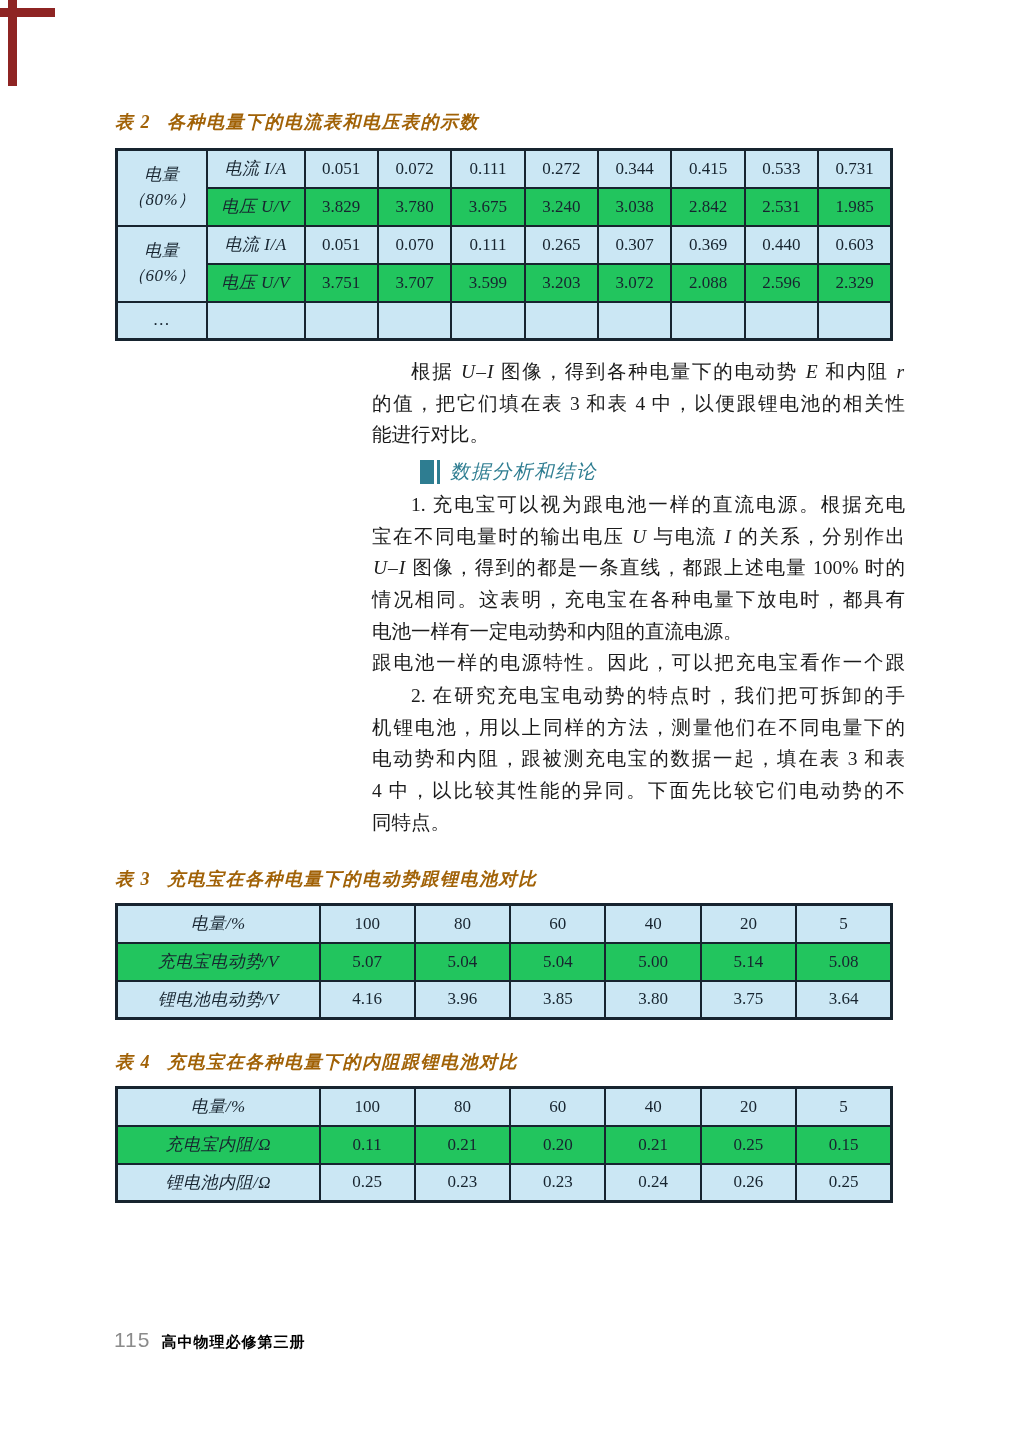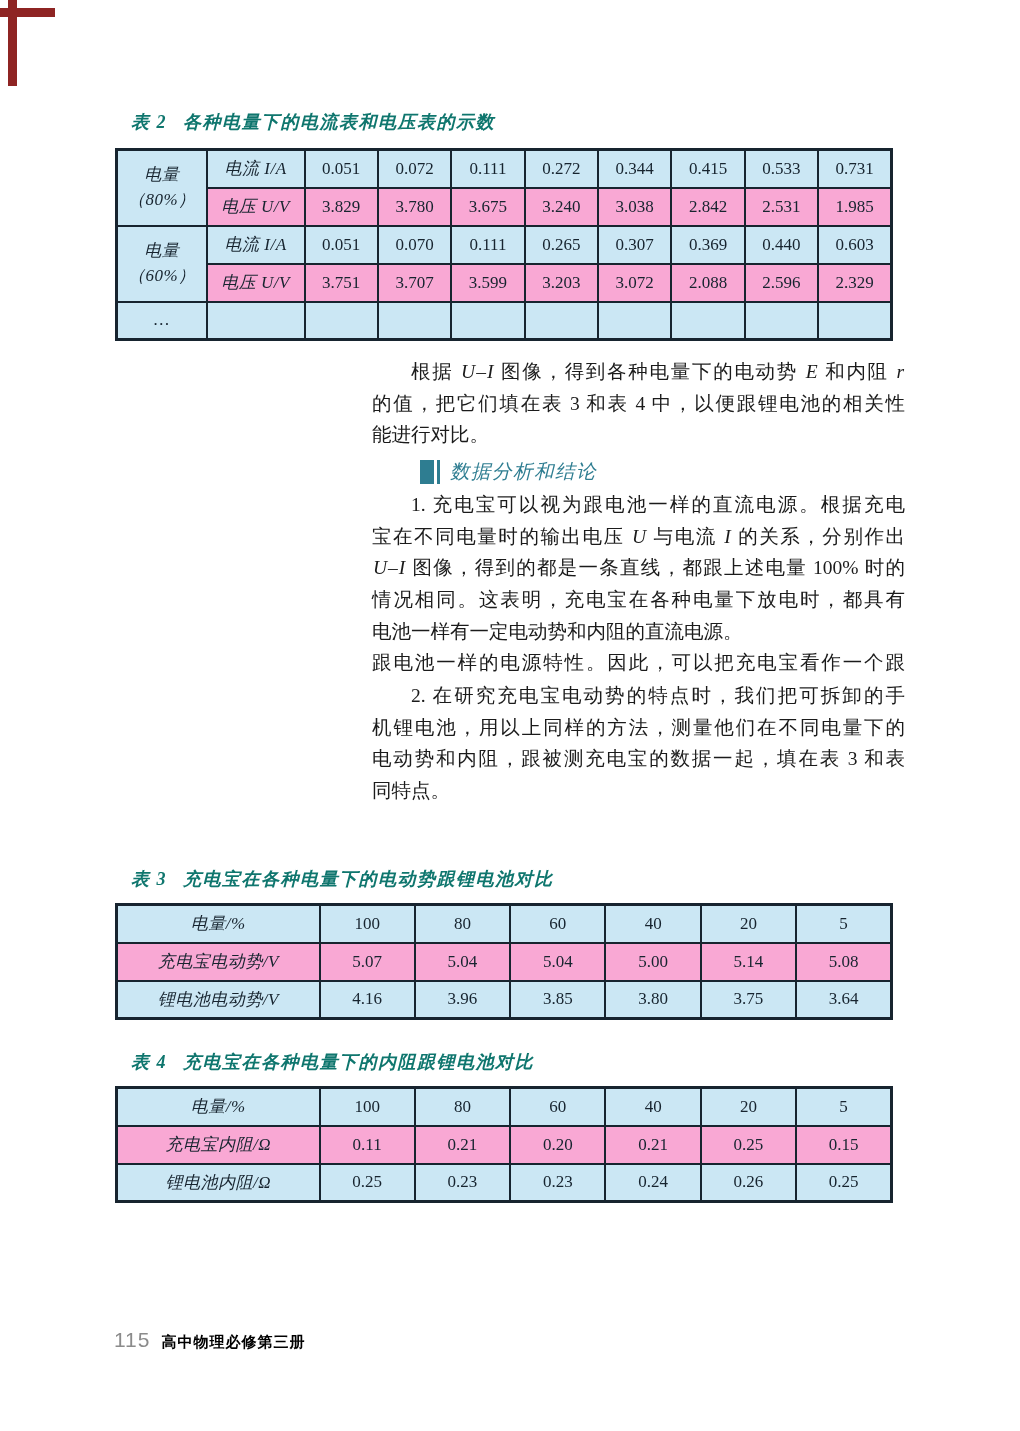--- a/index.html
+++ b/index.html
@@ -9,43 +9,43 @@
     font-family:"Liberation Serif","DejaVu Serif",serif; color:#1c1c1c;
     overflow:hidden;
   }
 
   
   .corner-v { position:absolute; left:8px; top:0; width:9px; height:86px; background:#8e2423; }
   .corner-h { position:absolute; left:0; top:8px; width:55px; height:9px; background:#8e2423; }
 
   
   .caption {
-    position:absolute; left:131px; font-size:18px; font-style:italic; font-weight:600;
-    color:#0f766e; letter-spacing:1.5px; white-space:nowrap;
+    position:absolute; left:115px; font-size:18px; font-style:italic; font-weight:600;
+    color:#a16207; letter-spacing:1.5px; white-space:nowrap;
   }
   #cap2 { top:110px; }
   #cap3 { top:867px; }
   #cap4 { top:1050px; }
   .cap-label { margin-right:16px; }
 
   
   table {
     position:absolute; left:115px; width:778px; border-collapse:collapse;
     table-layout:fixed; border:3px solid #17242f;
   }
   td {
     border:2px solid #17242f; text-align:center; vertical-align:middle;
     font-size:17px; padding:0; color:#17242f; overflow:hidden;
   }
   #table2 { top:148px; }
   #table3 { top:903px; }
   #table4 { top:1086px; }
   #table2 tr, #table3 tr, #table4 tr { height:38px; }
   td.bg-blue  { background:#cbe7f4; }
-  td.bg-light { background:#f9a8d4; }
+  td.bg-light { background:#22c55e; }
   td.kai { font-style:italic; letter-spacing:0.5px; }
   td.kai i { font-style:italic; }
   .group-label { line-height:1.45; }
 
   
   .para { position:absolute; left:372px; width:533px; }
   #intro { top:356px; }
   #para1 { top:489px; }
   #para2 { top:680px; }
   .pline {
@@ -172,20 +172,21 @@
     <div class="pline"><i>U</i>–<i>I</i> 图像，得到的都是一条直线，都跟上述电量 100% 时的</div>
     <div class="pline">情况相同。这表明，充电宝在各种电量下放电时，都具有</div>
     <div class="pline last">电池一样有一定电动势和内阻的直流电源。</div>
     <div class="pline">跟电池一样的电源特性。因此，可以把充电宝看作一个跟</div>
   </div>
 
 <div class="para" id="para2">
     <div class="pline indent">2. 在研究充电宝电动势的特点时，我们把可拆卸的手</div>
     <div class="pline">机锂电池，用以上同样的方法，测量他们在不同电量下的</div>
     <div class="pline">电动势和内阻，跟被测充电宝的数据一起，填在表 3 和表</div>
+    <div class="pline">4 中，以比较其性能的异同。下面先比较它们电动势的不</div>
     <div class="pline last">同特点。</div>
   </div>
 
 <div class="caption" id="cap3">
   <span class="cap-label">表 3</span><span class="cap-title">充电宝在各种电量下的电动势跟锂电池对比</span>
 </div>
 
 <table id="table3">
   <colgroup>
     <col style="width:203px">

